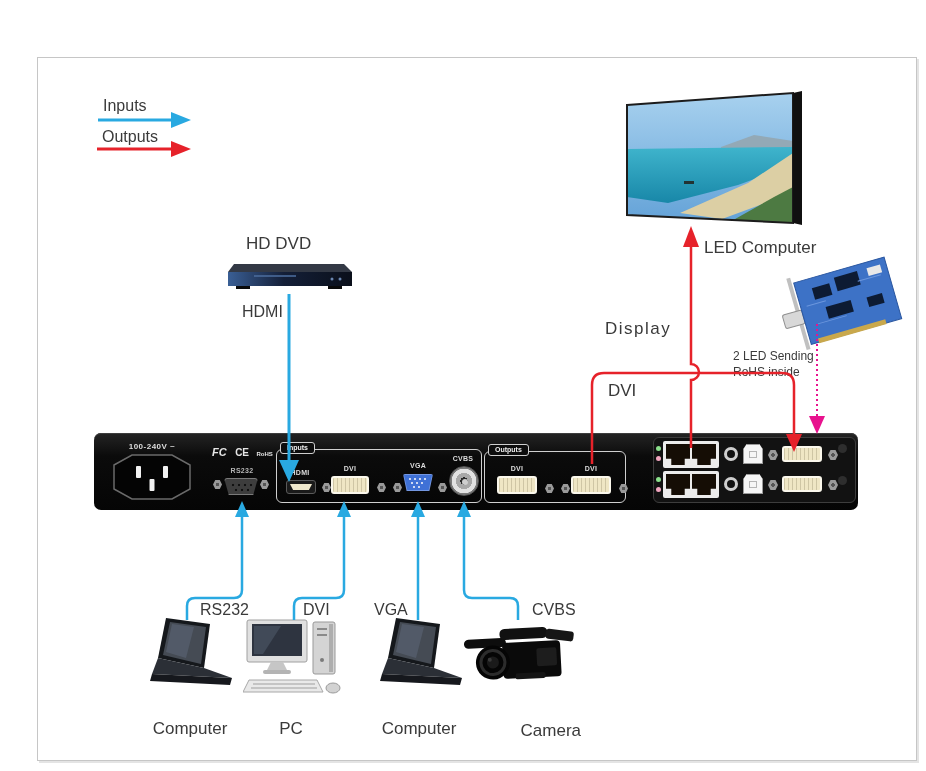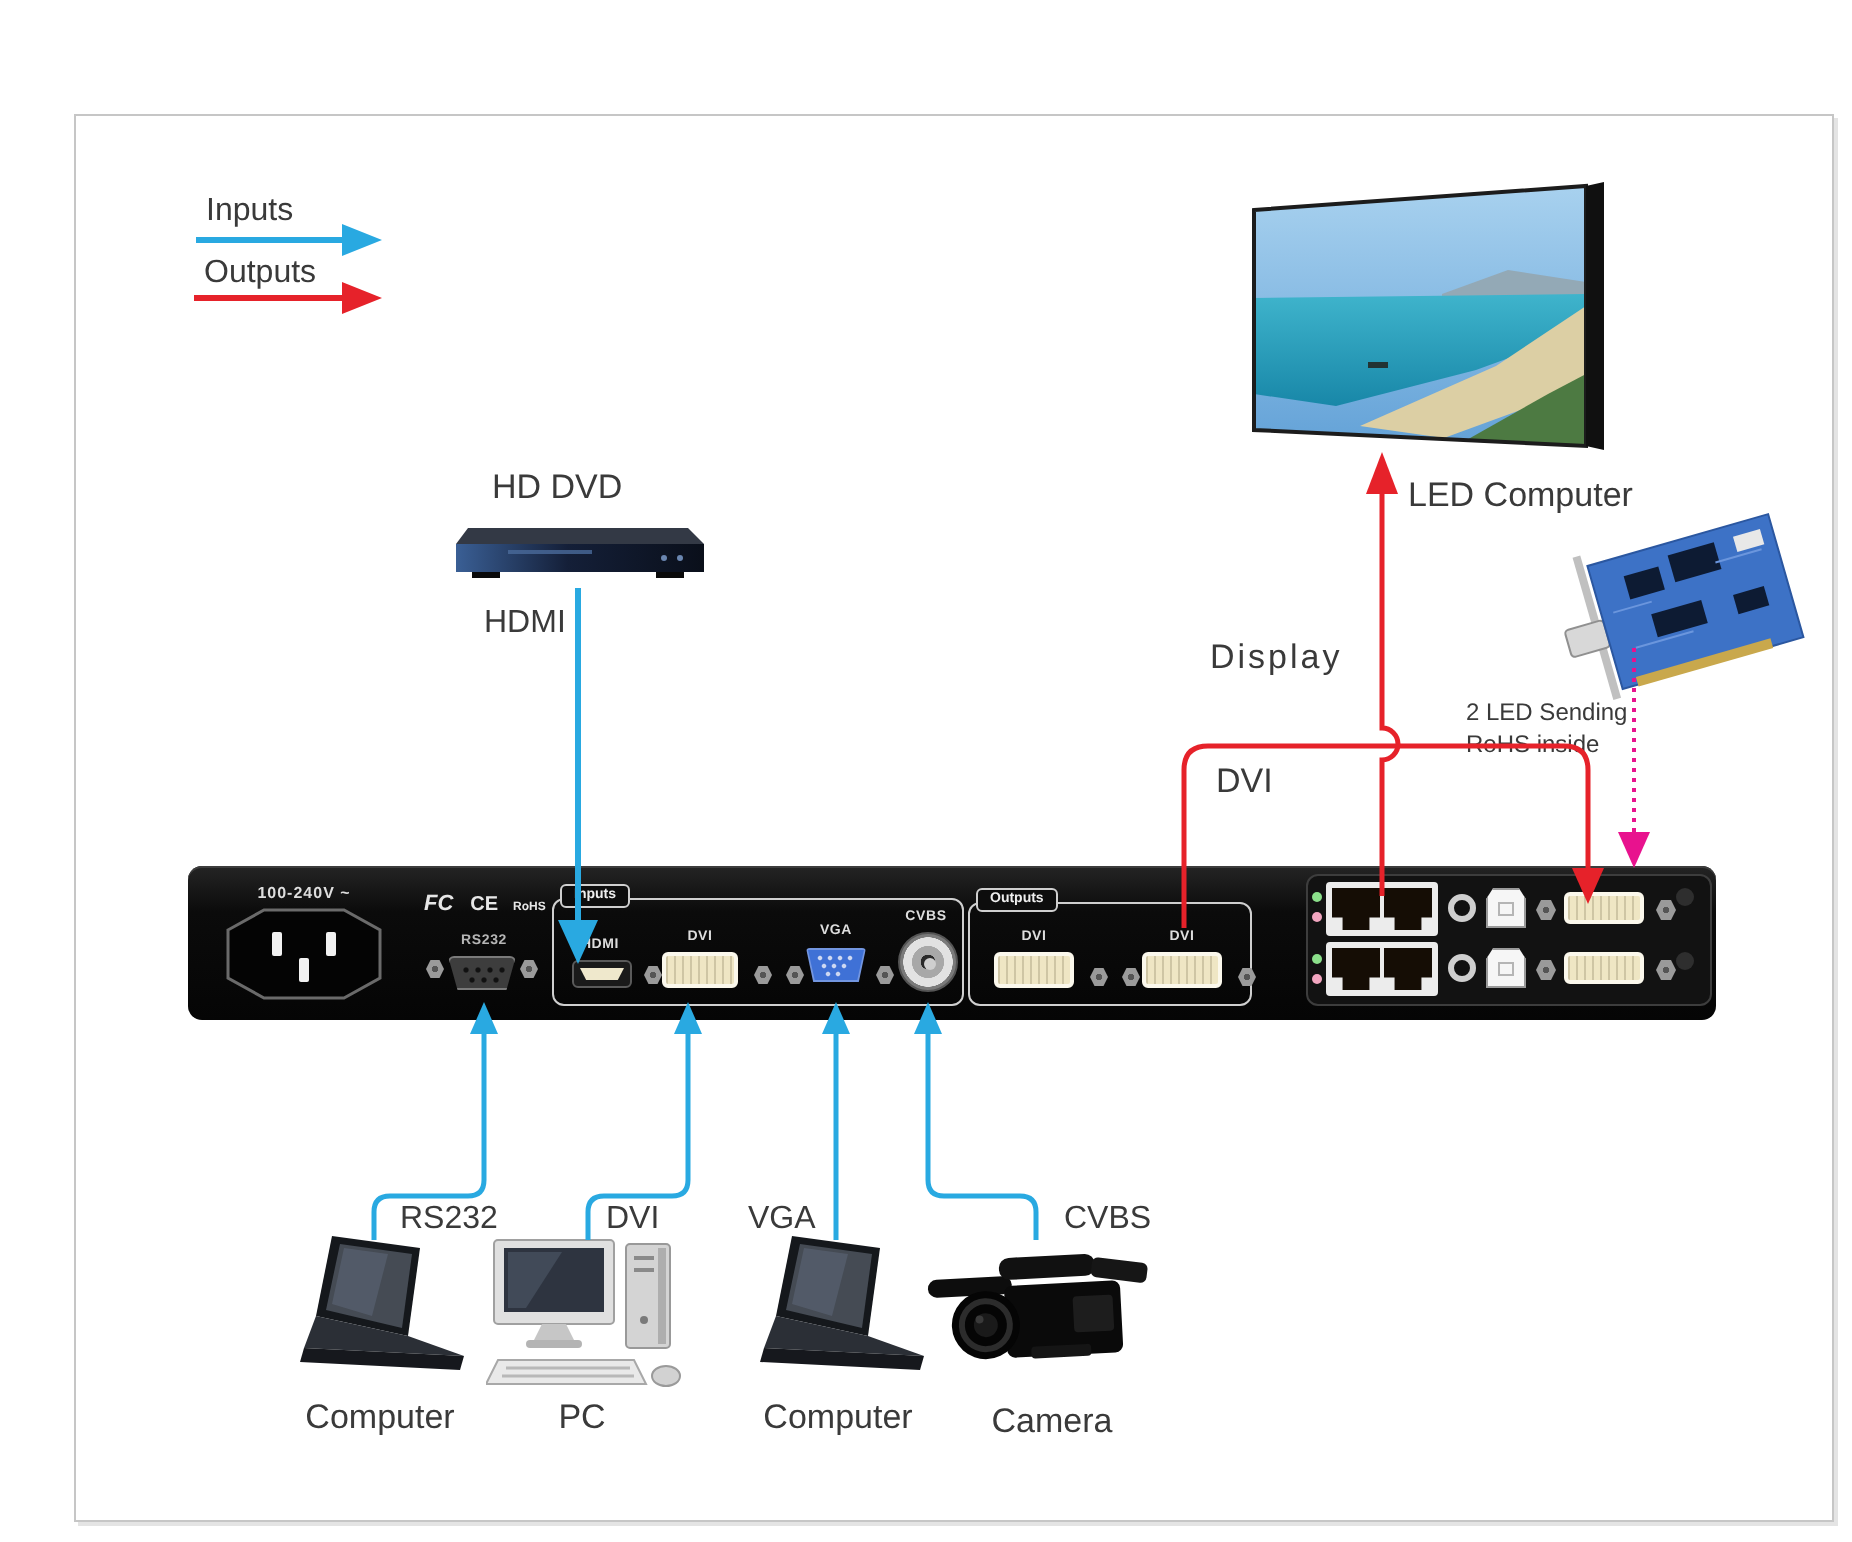--- a/index.html
+++ b/index.html
@@ -9,21 +9,21 @@
   .title { position:absolute; left:30px; top:4px; color:#1d1d1d; white-space:nowrap; }
   .title .roman { font-family:"Liberation Serif", serif; font-size:22px; }
   .title .ttext { font-family:"Liberation Sans", sans-serif; font-size:20px; }
 
   .frame { position:absolute; left:37px; top:57px; width:880px; height:704px;
            border:1px solid #c6c6c6; background:#fff; box-shadow:2px 2px 0 #e4e4e4; }
 
   .lbl { position:absolute; font-family:"Liberation Sans", sans-serif; color:#3a3a3a;
          white-space:nowrap; font-size:17px; }
   .lbl.small { font-size:12px; line-height:1.3; white-space:normal; }
-  .lbl.center { text-align:center; }
+  .lbl.center { text-align:center;margin-top:20px; }
 
   svg.art { position:absolute; display:block; }
   #lines { position:absolute; left:0; top:0; width:880px; height:704px; z-index:5; pointer-events:none; }
 
   
   .device { position:absolute; left:56px; top:375px; width:764px; height:77px;
             background:linear-gradient(#242424,#0b0b0b 30%,#050505);
             border-radius:7px; z-index:2; box-shadow:inset 0 1px 0 #3d3d3d; }
   .device .abs { position:absolute; }
   .wlbl { position:absolute; color:#ddd; font-size:7px; font-weight:bold; text-align:center;
@@ -266,21 +266,21 @@
         <rect x="84" y="9" width="28" height="10" rx="3" fill="#161616" transform="rotate(10 98 14)"></rect>
         <rect x="40" y="19" width="58" height="36" rx="4" fill="#0a0a0a"></rect>
         <rect x="74" y="26" width="20" height="18" rx="2" fill="#1d1d1d"></rect>
         <circle cx="30" cy="38" r="17" fill="#050505"></circle>
         <circle cx="30" cy="38" r="12" fill="none" stroke="#2c2c2c" stroke-width="3"></circle>
         <circle cx="30" cy="38" r="6" fill="#1a1a1a"></circle>
         <circle cx="27" cy="35" r="2" fill="#3a3a3a"></circle>
         <rect x="52" y="50" width="30" height="6" rx="2" fill="#151515"></rect>
       </g>
     </svg>
-    <div class="lbl center" style="left:433px; top:643px; width:110px;">Camera</div>
+    <div class="lbl center" style="left:433px; top:643px; width:110px;text-align:right;">Camera</div>
 
     <svg id="lines" viewBox="0 0 880 704">
 
       <g>
         <line x1="60" y1="62" x2="135" y2="62" stroke="#29a9e1" stroke-width="3"></line>
         <polygon points="133,54 133,70 153,62" fill="#29a9e1"></polygon>
       </g>
       <g>
         <line x1="59" y1="91" x2="135" y2="91" stroke="#e6222a" stroke-width="3"></line>
         <polygon points="133,83 133,99 153,91" fill="#e6222a"></polygon>

